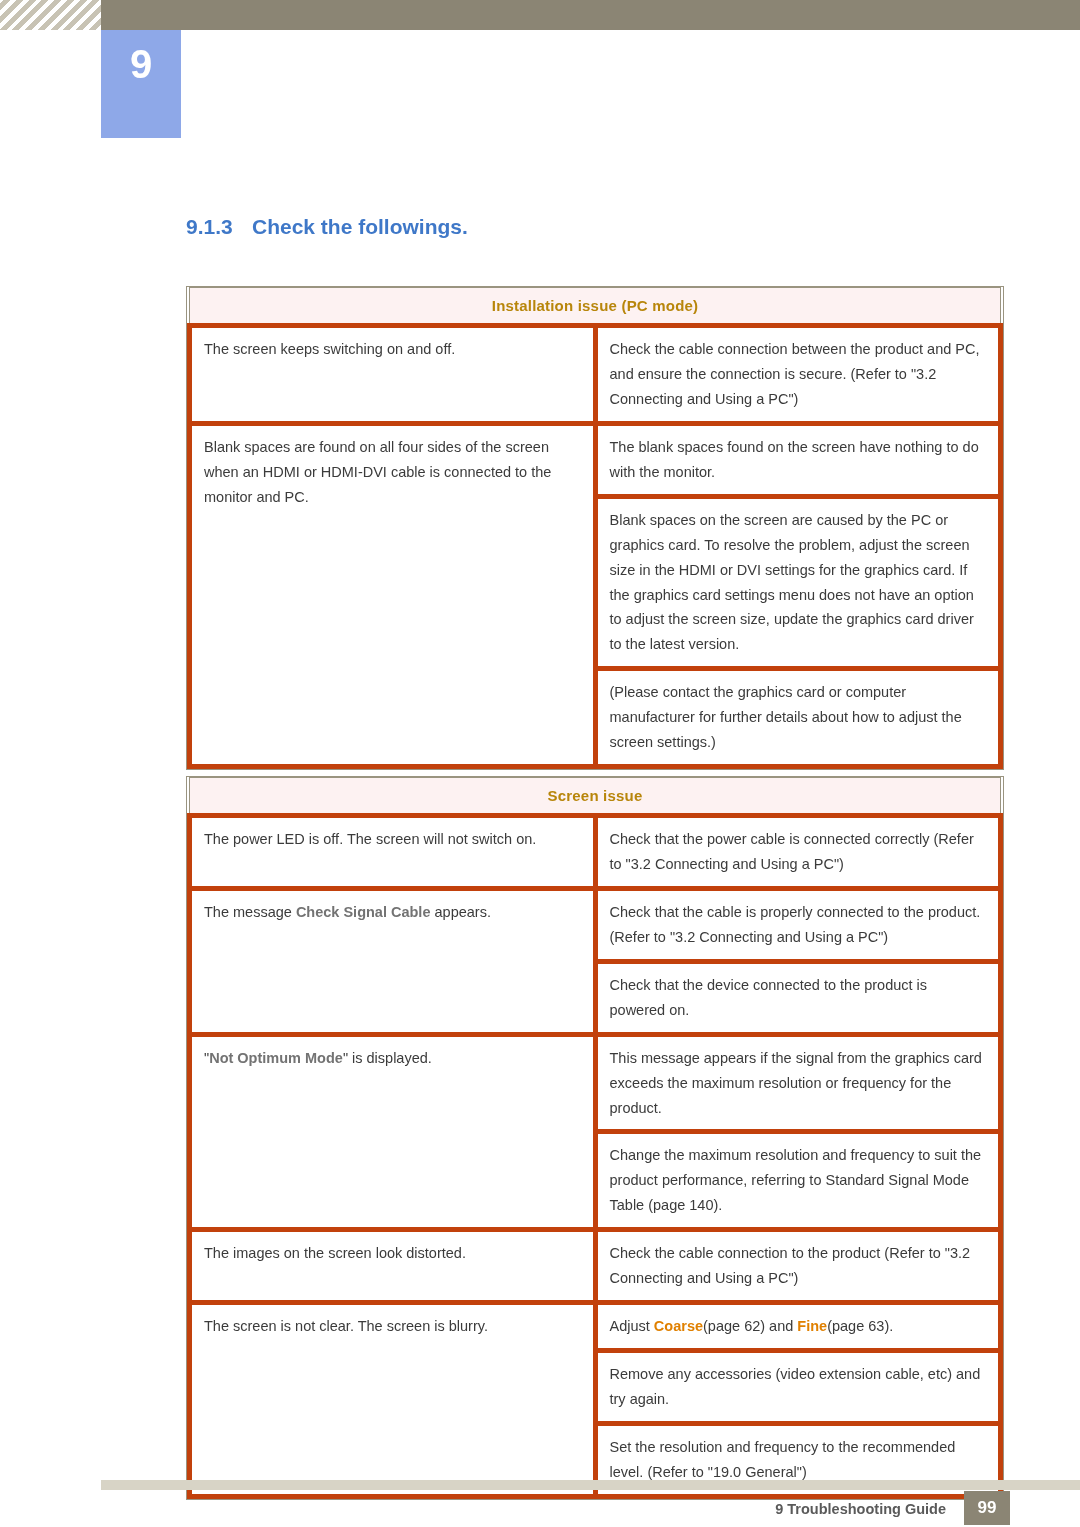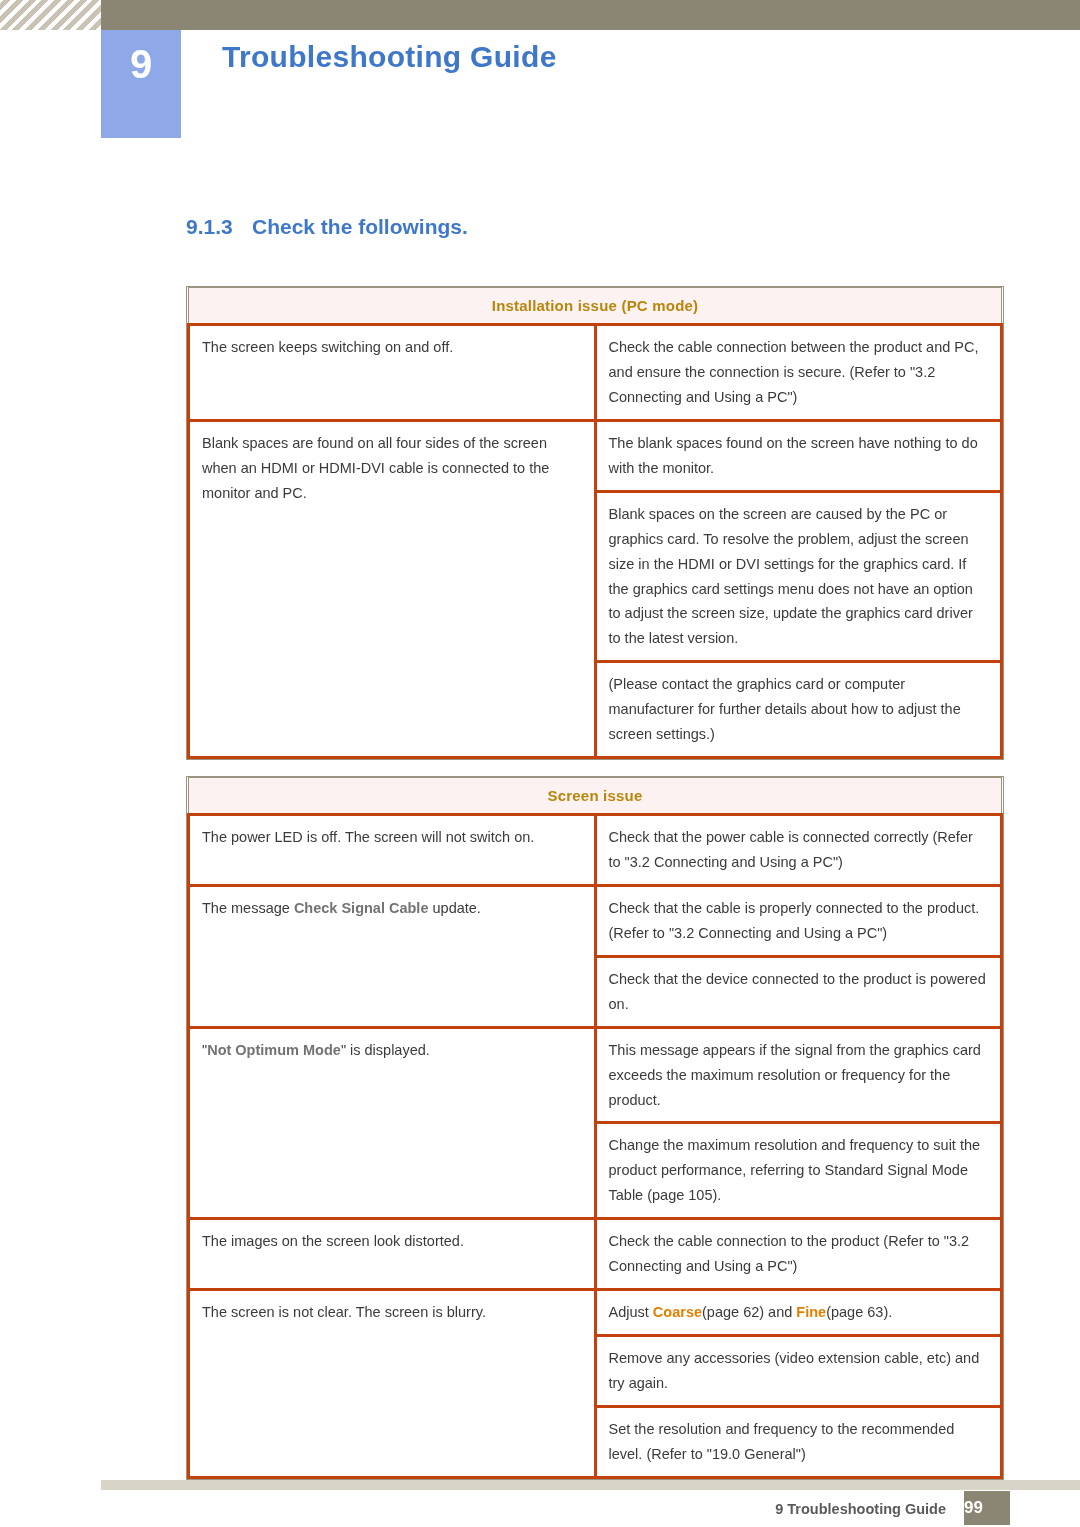--- a/index.html
+++ b/index.html
@@ -102,21 +102,21 @@
   .table th {
     background: #fdf2f2;
     color: #b8860b;
     font-size: 15px;
     font-weight: bold;
     padding: 9px 6px;
     border: 1px solid #9a9480;
     letter-spacing: 0.2px;
   }
   .table td {
-    border: 3px solid #c2410c;
+    border: 5px solid #c2410c;
     vertical-align: top;
     padding: 9px 12px;
     font-size: 14.5px;
     color: #3b3b3b;
     line-height: 1.72;
   }
   .table td.left  { width: 412px; }
   .table td.right { width: 406px; }
   .hl-red {
     color: #737373;
@@ -154,32 +154,31 @@
   .footer-page {
     position: absolute;
     right: 58px;
     bottom: 2px;
     width: 46px;
     height: 34px;
     background: #8b8574;
     color: #ffffff;
     font-size: 17px;
     font-weight: bold;
-    text-align: left;
+    text-align: center;
     line-height: 34px;
   }
 </style>
 </head>
 <body>
 
 <div class="header">
   <div class="header-hatch"></div>
   <div class="header-bar"></div>
   <div class="chapter-badge">9</div>
-  <div class="chapter-title">Troubleshooting Guide</div>
 </div>
 
 <div class="section-head">
   <span class="num">9.1.3</span><span>Check the followings.</span>
 </div>
 
 <div class="table" id="table-install">
   <table>
     <thead>
       <tr>
@@ -213,33 +212,33 @@
       </tr>
     </thead>
     <tbody>
 
       <tr>
         <td class="left">The power LED is off. The screen will not switch on.</td>
         <td class="right">Check that the power cable is connected correctly (Refer to "3.2 Connecting and Using a PC")</td>
       </tr>
 
       <tr>
-        <td class="left" rowspan="2"><span>The message </span><span class="hl-red">Check Signal Cable</span><span> update.</span></td>
+        <td class="left" rowspan="2"><span>The message </span><span class="hl-red">Check Signal Cable</span><span> appears.</span></td>
         <td class="right">Check that the cable is properly connected to the product. (Refer to "3.2 Connecting and Using a PC")</td>
       </tr>
       <tr>
         <td class="right">Check that the device connected to the product is powered on.</td>
       </tr>
 
       <tr>
         <td class="left" rowspan="2"><span>"</span><span class="hl-red">Not Optimum Mode</span><span>" is displayed.</span></td>
         <td class="right">This message appears if the signal from the graphics card exceeds the maximum resolution or frequency for the product.</td>
       </tr>
       <tr>
-        <td class="right">Change the maximum resolution and frequency to suit the product performance, referring to Standard Signal Mode Table (page 105).</td>
+        <td class="right">Change the maximum resolution and frequency to suit the product performance, referring to Standard Signal Mode Table (page 140).</td>
       </tr>
 
       <tr>
         <td class="left">The images on the screen look distorted.</td>
         <td class="right">Check the cable connection to the product (Refer to "3.2 Connecting and Using a PC")</td>
       </tr>
 
       <tr>
         <td class="left" rowspan="3">The screen is not clear. The screen is blurry.</td>
         <td class="right"><span>Adjust </span><span class="hl-orange">Coarse</span><span>(page 62) and </span><span class="hl-orange">Fine</span><span>(page 63).</span></td>

